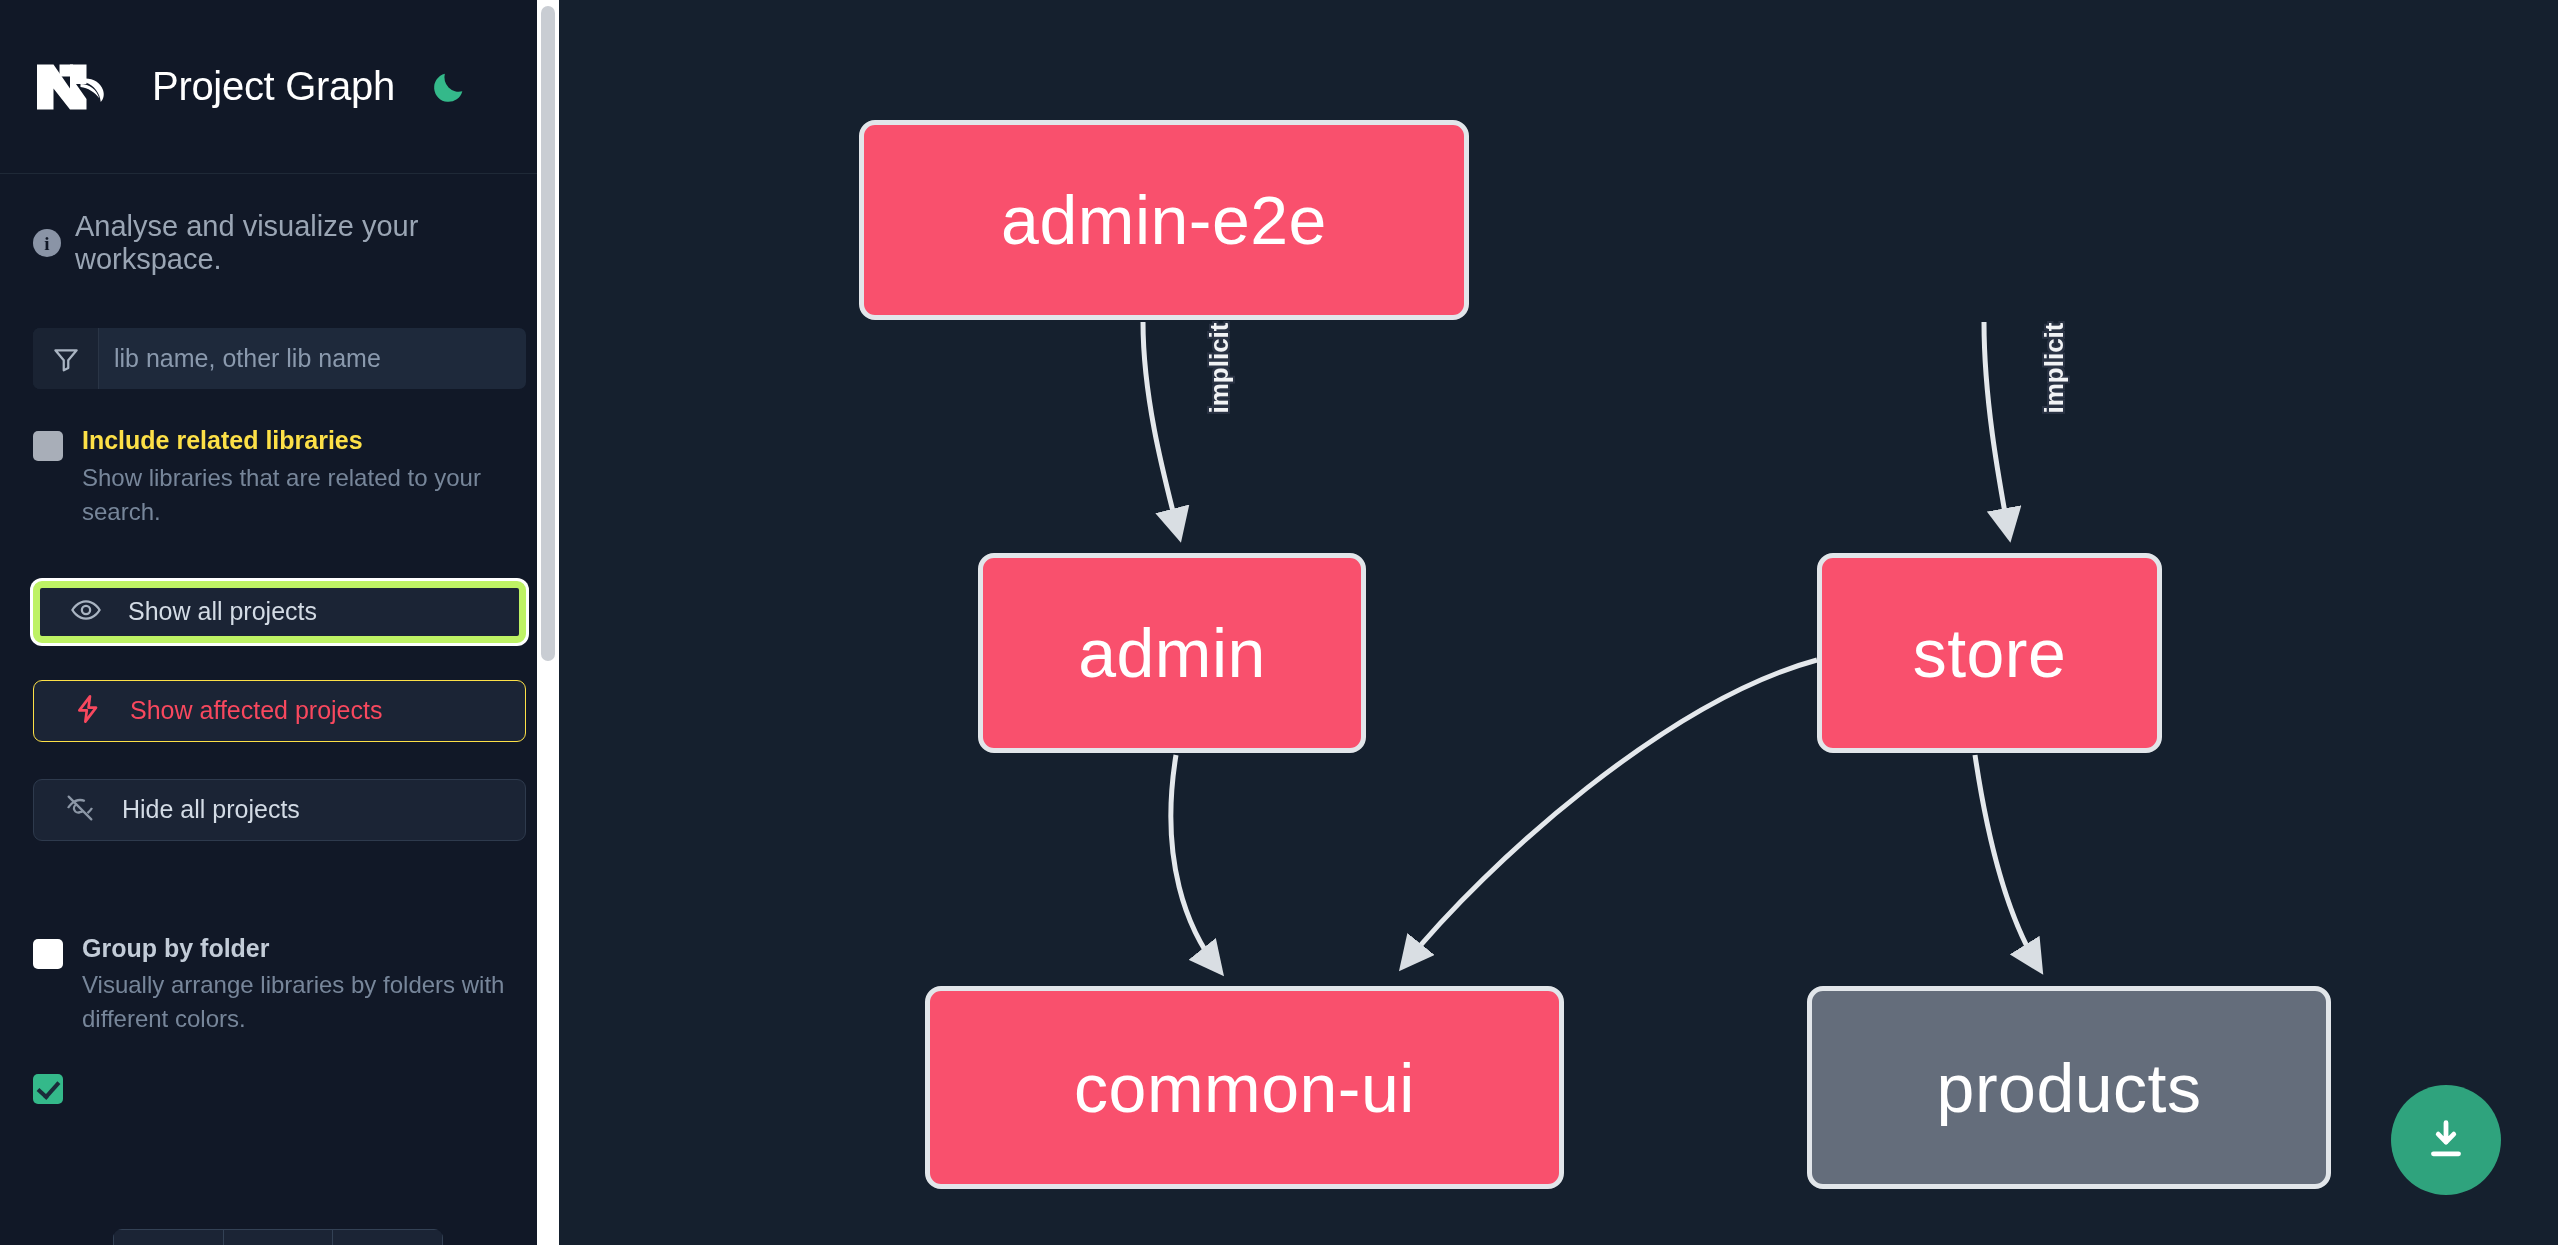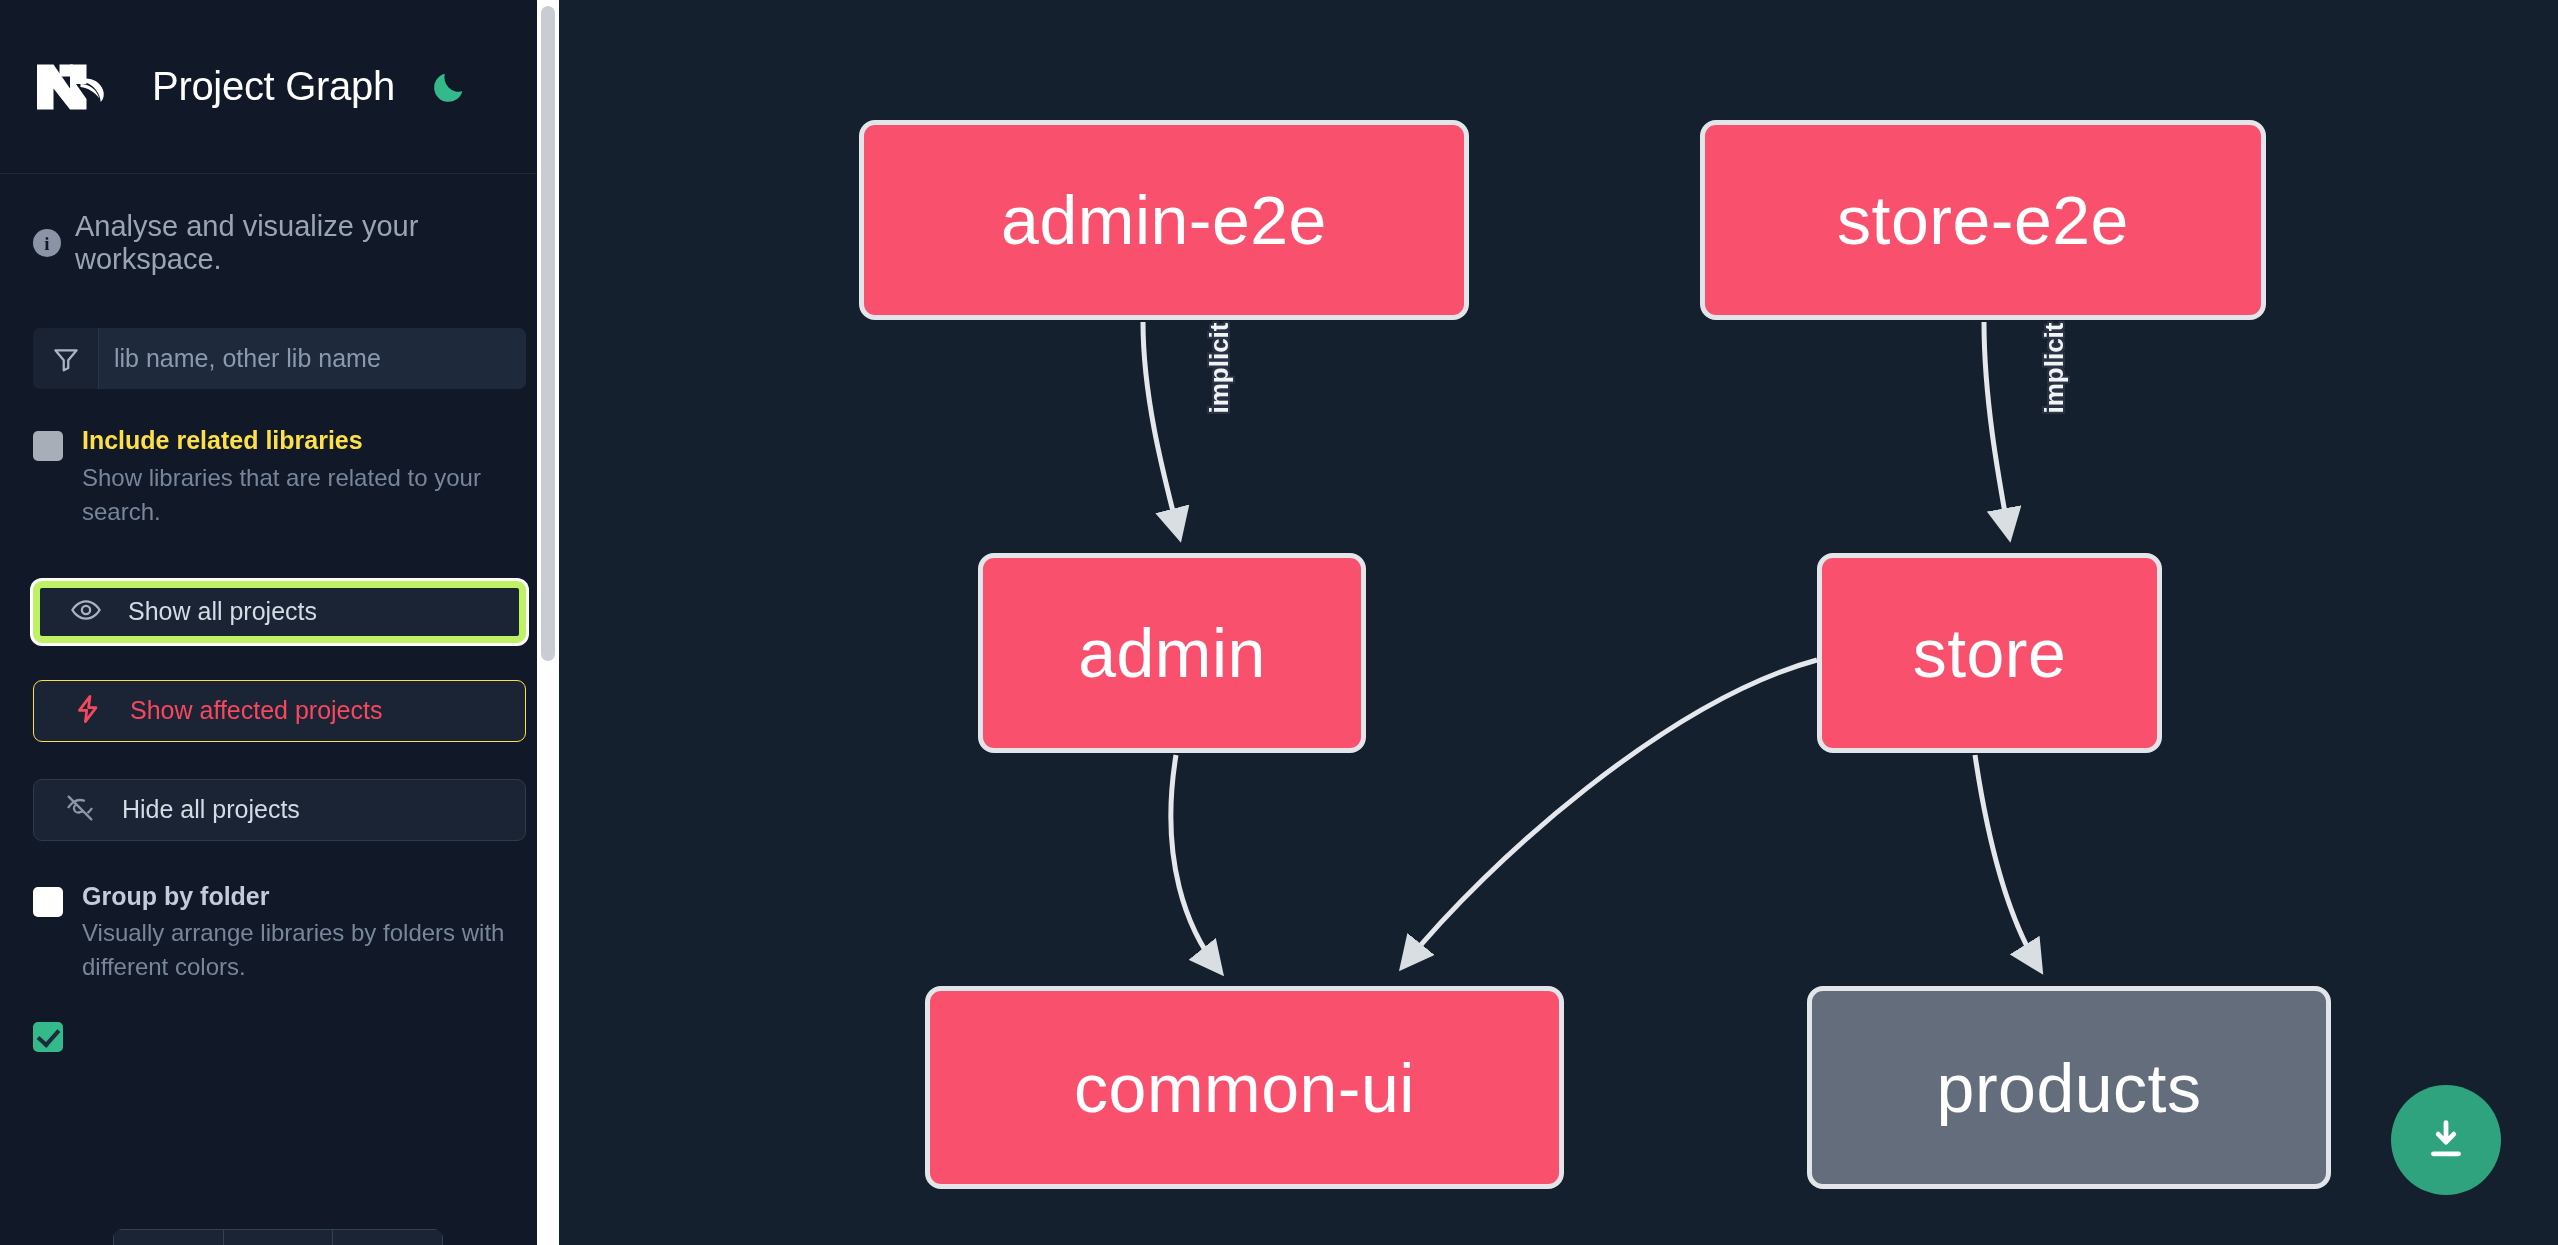--- a/index.html
+++ b/index.html
@@ -278,21 +278,21 @@
         <span>
           <svg viewBox="0 0 24 24" width="32" height="32" aria-hidden="true">
             <path fill="none" stroke="#8C97A6" stroke-width="1.7" d="M3 12S6.5 6 12 6c1.3 0 2.5.3 3.6.8M21 12s-1.2 2.1-3.4 3.9M9.3 9.4A3.1 3.1 0 0 0 12 15.1c.8 0 1.5-.3 2.1-.8"></path>
             <path stroke="#8C97A6" stroke-width="1.7" stroke-linecap="round" d="M3.5 3.5 20.5 20.5"></path>
           </svg>
         </span>
         <span class="btn-label">Hide all projects</span>
       </div>
     </div>
 
-    <div class="check-row" style="padding-top:42px">
+    <div class="check-row" style="padding-top:94px">
       <span class="cbx unchecked"></span>
       <span class="check-texts">
         <span class="check-title">Group by folder</span>
         <div class="check-desc">Visually arrange libraries by folders with different colors.</div>
       </span>
     </div>
 
     <div class="check-row tight">
       <span class="cbx checked"></span>
     </div>
@@ -322,21 +322,20 @@
         <path d="M617,755 C600,860 628,930 660,970"></path>
         <path d="M1258,660 C1110,700 930,860 845,965"></path>
         <path d="M1416,755 C1430,850 1450,920 1480,968"></path>
       </g>
     </svg>
 
     <div class="edge-label" style="left:645px; top:368px; transform:rotate(-90deg) translate(-50%,0); transform-origin:left top;">implicit</div>
     <div class="edge-label" style="left:1480px; top:368px; transform:rotate(-90deg) translate(-50%,0); transform-origin:left top;">implicit</div>
 
     <div class="node pink" style="left:300px;  top:120px;  width:610px; height:200px;">admin-e2e</div>
-    <div class="node pink" style="left:1141px; top:120px;  width:566px; height:200px;">store-e2e</div>
     <div class="node pink" style="left:419px;  top:553px;  width:388px; height:200px;">admin</div>
     <div class="node pink" style="left:1258px; top:553px;  width:345px; height:200px;">store</div>
     <div class="node gray" style="left:1248px; top:986px;  width:524px; height:203px;">products</div>
     <div class="node pink" style="left:366px;  top:986px;  width:639px; height:203px;">common-ui</div>
 
     <div class="download-fab">
       <svg viewBox="0 0 24 24" width="52" height="52" aria-hidden="true">
         <path fill="none" stroke="#ffffff" stroke-width="2.2" stroke-linecap="round" stroke-linejoin="round" d="M12 4v9m0 0 3.6-3.7M12 13 8.4 9.3M6.2 18.4h11.6"></path>
       </svg>
     </div>

